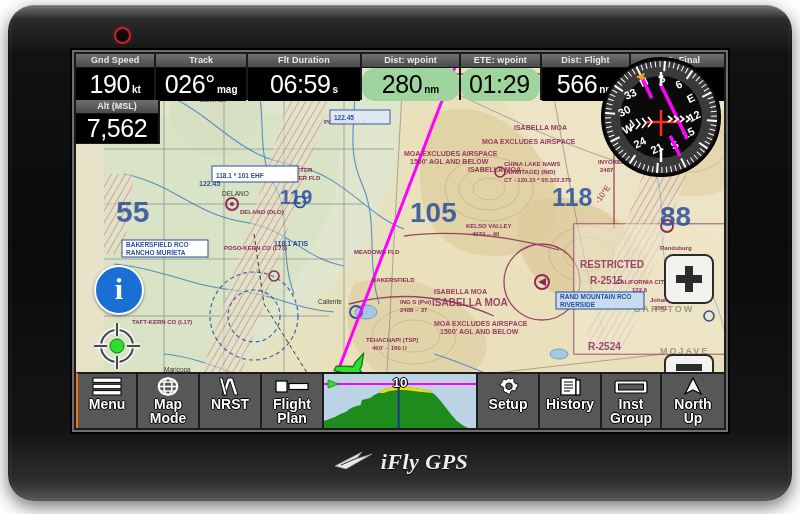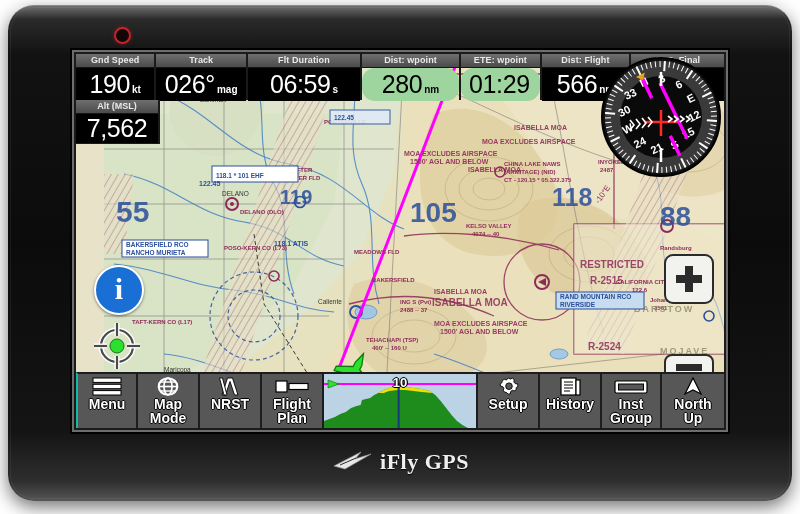--- a/index.html
+++ b/index.html
@@ -25,21 +25,21 @@
     position:absolute;left:106px;top:22px;width:13px;height:13px;border-radius:50%;
     border:2px solid #c0272d;background:#120607;
     box-shadow:0 0 4px rgba(200,30,40,.5);
   }
   #logo{
     position:absolute;left:0;top:440px;width:784px;height:34px;
     display:flex;align-items:center;justify-content:center;gap:7px;
     color:#efefef;
   }
   #logo .mark{display:block;}
-  #logo .txt{font-family:"Liberation Serif",serif;font-weight:bold;font-size:22px;letter-spacing:.5px;
+  #logo .txt{font-family:"Liberation Serif",serif;font-style:italic;font-weight:bold;font-size:22px;letter-spacing:.5px;
     text-shadow:0 1px 1px #000;}
 
   
   #screen{
     position:absolute;left:64px;top:45px;width:656px;height:382px;
     background:#cfcfb8;overflow:hidden;
     box-shadow:inset 0 0 0 2px #6d6d6d, inset 0 0 0 4px #1b1b1b, 0 0 0 2px #000;
   }
   #screen-inner{position:absolute;left:4px;top:4px;width:648px;height:374px;overflow:hidden;background:#e8e3c8;}
 
@@ -87,21 +87,21 @@
   .plusglyph::before,.plusglyph::after{content:"";position:absolute;background:#2b2b2b;}
   .plusglyph::before{left:9px;top:0;width:8px;height:26px;}
   .plusglyph::after{left:0;top:9px;width:26px;height:8px;}
   .minusglyph{width:26px;height:7px;background:#2b2b2b;}
 
   
   #toolbar{position:absolute;left:0;bottom:0;width:648px;height:56px;display:flex;}
   .tbtn{flex:0 0 auto;height:56px;background:#575757;border-right:2px solid #1d1d1d;border-top:2px solid #1d1d1d;
     box-sizing:border-box;display:flex;flex-direction:column;align-items:center;justify-content:flex-start;
     padding-top:3px;color:#fff;}
-  .tbtn:first-child{border-left:2px solid #14b8a6;}
+  .tbtn:first-child{border-left:2px solid #f97316;}
   .tbtn .t{font-size:14px;font-weight:bold;line-height:14px;text-align:center;
     text-shadow:-1px 0 #000,1px 0 #000,0 -1px #000,0 1px #000;}
   .tbtn .t.two{line-height:14px;}
   .tbtn .ic{height:19px;display:flex;align-items:center;justify-content:center;margin-bottom:1px;}
   #profile{flex:1 1 auto;height:56px;border-top:2px solid #1d1d1d;border-right:2px solid #1d1d1d;
     box-sizing:border-box;position:relative;overflow:hidden;background:#bcd3e6;}
 </style>
 </head>
 <body>
 

